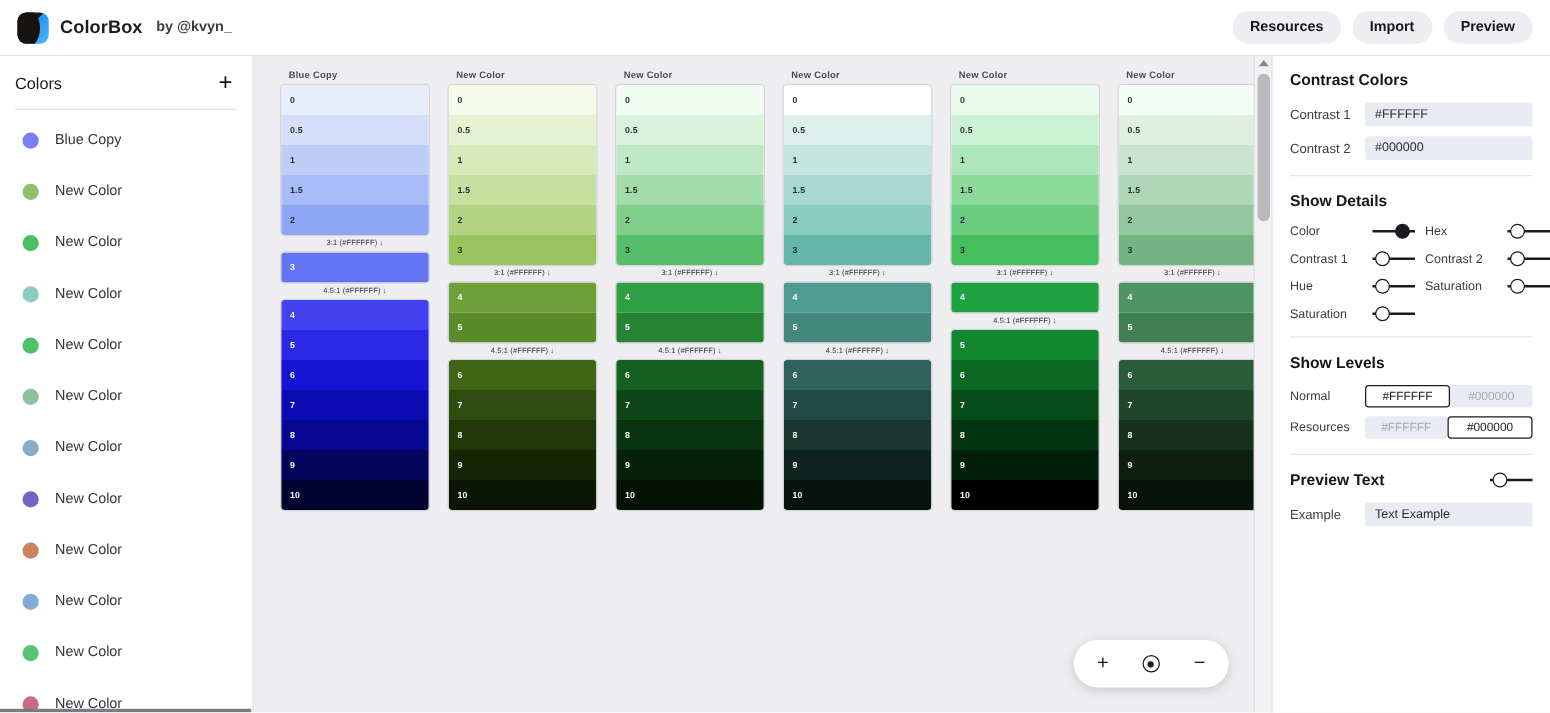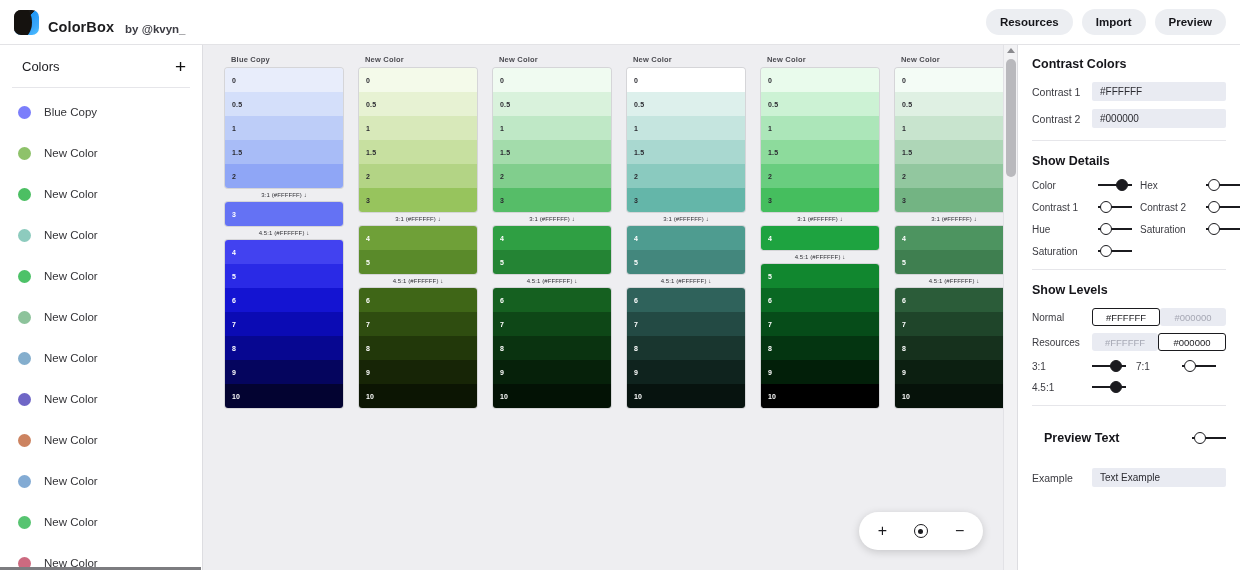--- a/index.html
+++ b/index.html
@@ -12,21 +12,21 @@
   #app { width: 1240px; height: 570px; display: flex; flex-direction: column; }
 
   
   .header {
     height: 45px; flex: 0 0 45px;
     background: #ffffff;
     border-bottom: 1px solid #e3e3e6;
     display: flex; align-items: center;
     padding: 0 14px 0 14px;
   }
-  .brand { display: flex; align-items: flex-end; gap: 9px; }
+  .brand { display: flex; align-items: center; gap: 9px; }
   .logo {
     width: 25px; height: 25px; border-radius: 7px;
     background: linear-gradient(135deg, #14100e 0%, #1b1917 42%, #2196f3 43%, #3aa7fb 75%, #4fc3ff 100%);
     position: relative; overflow: hidden;
   }
   .logo:after {
     content: ""; position: absolute; left: -3px; top: -3px;
     width: 21px; height: 31px; border-radius: 50%;
     background: #15120f;
   }
@@ -46,21 +46,21 @@
   
   .sidebar {
     width: 203px; flex: 0 0 203px;
     background: #ffffff;
     border-right: 1px solid #dddde1;
     display: flex; flex-direction: column;
     overflow: hidden; position: relative;
   }
   .sb-head {
     display: flex; align-items: center; justify-content: space-between;
-    padding: 14px 14px 0 22px;
+    padding: 14px 14px 0 12px;
   }
   .sb-title { font-size: 13px; color: #1c1c20; }
   .sb-plus {
     font-size: 19px; line-height: 14px; color: #111; cursor: pointer;
     font-weight: 300; padding: 0 2px;
   }
   .sb-rule { height: 1px; background: #e6e6ea; margin: 13px 12px 0 12px; }
   .sb-list { padding-top: 4px; overflow: hidden; }
   .sb-item {
     height: 41px; display: flex; align-items: center;
@@ -487,42 +487,25 @@
       <div class="lvl-row">
         <span class="lvl-lab">Normal</span>
         <div class="chip sel">#FFFFFF</div>
         <div class="chip">#000000</div>
       </div>
       <div class="lvl-row">
         <span class="lvl-lab">Resources</span>
         <div class="chip">#FFFFFF</div>
         <div class="chip sel">#000000</div>
       </div>
-      <div class="lvl-tog" id="levels-grid">
-          <span class="t-lab">3:1</span>
-          <span class="toggle on">
-            <span class="bar"></span>
-            <span class="knob"></span>
-          </span>
-          <span class="t-lab">7:1</span>
-          <span class="toggle off">
-            <span class="bar"></span>
-            <span class="knob"></span>
-          </span>
-          <span class="t-lab">4.5:1</span>
-          <span class="toggle on">
-            <span class="bar"></span>
-            <span class="knob"></span>
-          </span>
-        </div>
 
       <div class="p-rule"></div>
 
       <div class="pt-head">
-        <span class="p-title" style="margin:12px">Preview Text</span>
+        <span class="p-title" style="margin:0">Preview Text</span>
         <span class="toggle off">
           <span class="bar"></span>
           <span class="knob"></span>
         </span>
       </div>
       <div class="p-row">
         <span class="p-lab">Example</span>
         <div class="p-field">Text Example</div>
       </div>
 

